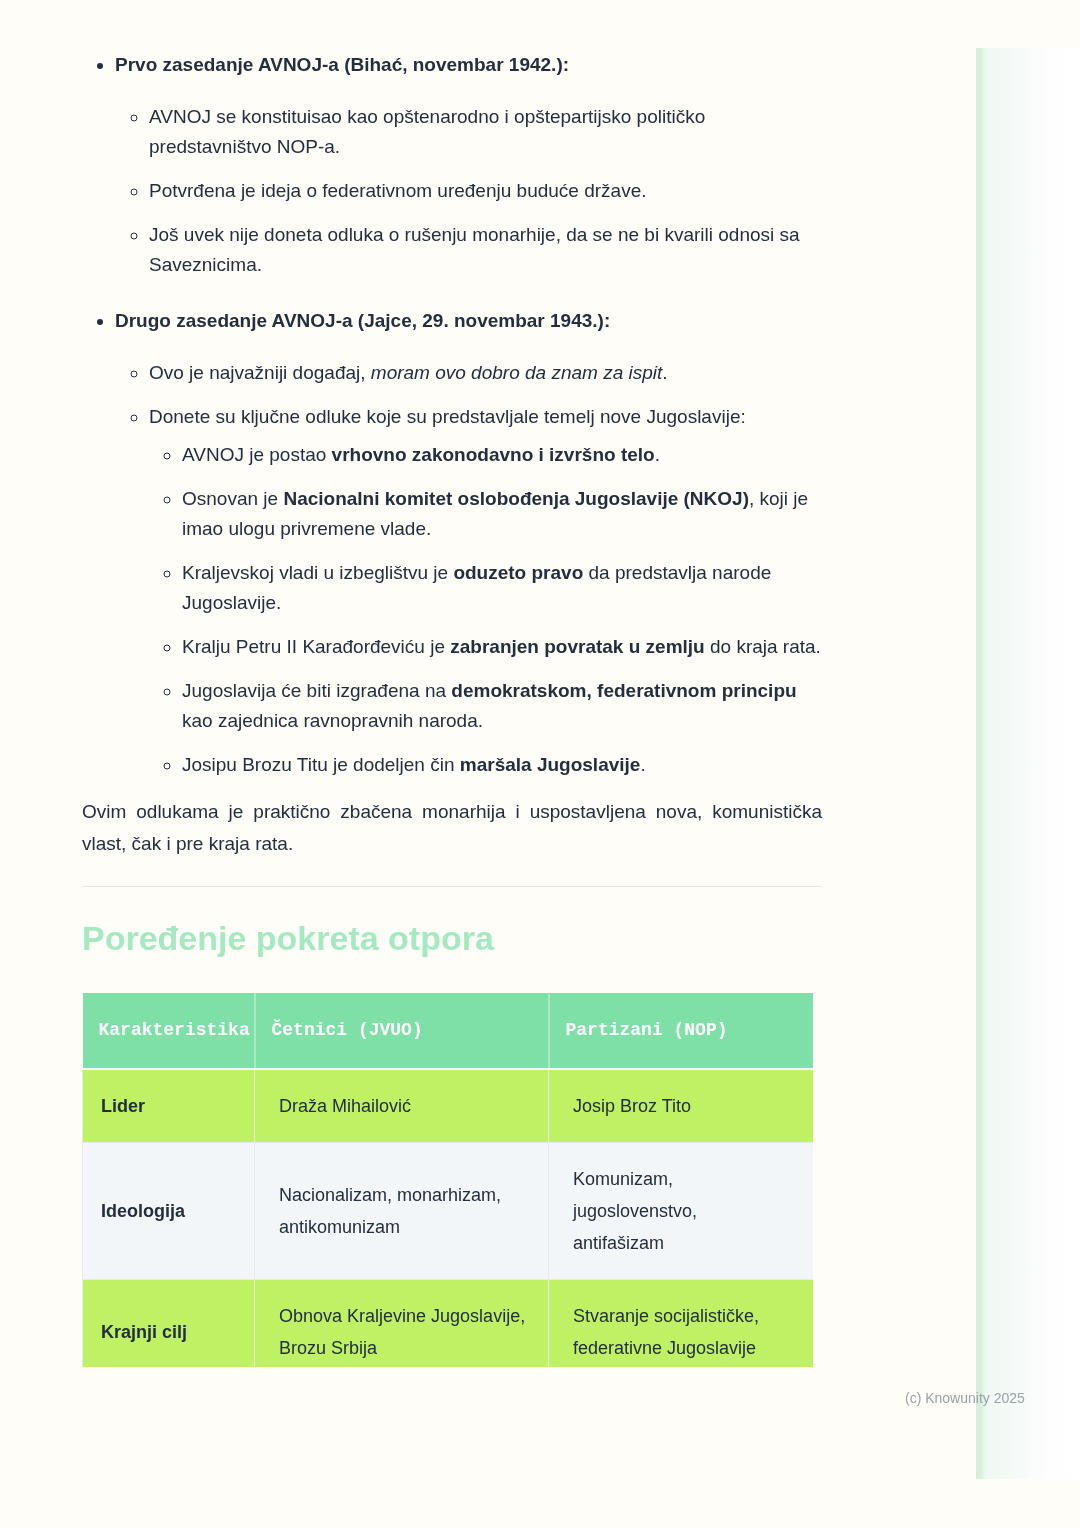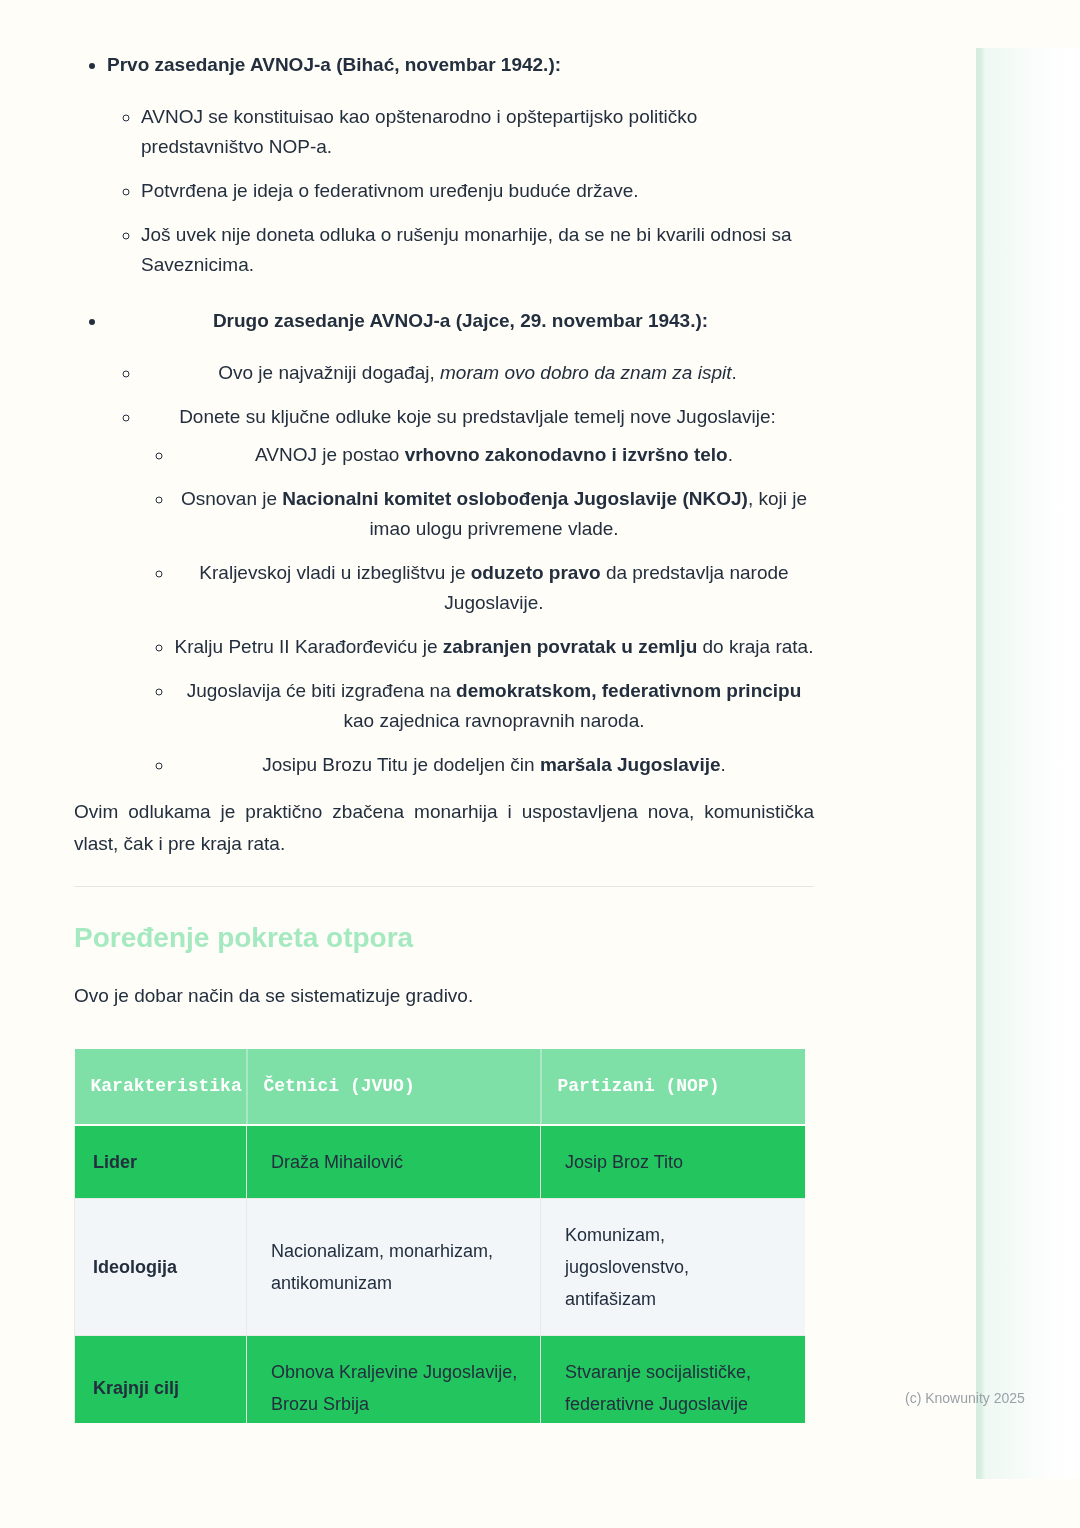--- a/index.html
+++ b/index.html
@@ -18,49 +18,49 @@
   .stripe {
     position: absolute;
     left: 976px; top: 48px;
     width: 104px; height: 1431px;
     background: linear-gradient(to right,
       #d5ecdf 0px, #d9eee2 5px, #eff8f2 9px,
       #f3faf6 30px, #f8fcfa 55px, #fdfefd 75px, #ffffff 104px);
   }
   .content {
     position: absolute;
-    left: 74px; top: 50px;
+    left: 82px; top: 50px;
     width: 740px;
     color: #232f3e;
     font-size: 19px;
   }
   ul { margin: 0; }
   .l1 { padding-left: 33px; list-style: disc; }
   .l2 { padding-left: 34px; list-style: circle; margin-top: 22px; }
   .l3 { padding-left: 33px; list-style: circle; margin-top: 8px; }
   li { line-height: 30px; margin-bottom: 14px; }
   li::marker { color: #232f3e; }
   .t1 { font-weight: 400; }
   .t1 > .b { font-weight: 700; }
-  .gap { margin-top: 26px; text-align: center; }
+  .gap { margin-top: 26px; }
   strong { font-weight: 700; }
   em { font-style: italic; }
   .conclusion {
     margin: 16px 0 0 0;
     line-height: 32px;
     text-align: justify;
   }
   .divider {
     border: none;
     border-top: 1px solid #e6e6e2;
     margin: 26px 0 34px 0;
   }
   .section-heading {
     margin: 0;
-    font-size: 28px;
+    font-size: 34px;
     line-height: 34px;
     font-weight: 700;
     color: #a5e9c1;
   }
   .intro { margin: 26px 0 0 0; line-height: 30px; }
   .table-clip {
     margin-top: 38px;
     width: 731px;
     max-height: 374px;
     overflow: hidden;
@@ -87,21 +87,21 @@
   }
   th:last-child { border-right: none; }
   td {
     padding: 20px 20px 20px 24px;
     line-height: 32px;
     vertical-align: middle;
     border: 1px solid #e9eae5;
     color: #232f3e;
   }
   td.lbl { font-weight: 700; padding-left: 18px; }
-  tr.warm td { background: #22c55e; }
+  tr.warm td { background: #bef264; }
   tr.cool td { background: #f3f6f9; }
   .watermark {
     position: absolute;
     left: 905px; top: 1390px;
     font-size: 14px;
     color: #9aa1a9;
     white-space: nowrap;
   }
 </style>
 </head>
@@ -139,21 +139,20 @@
         </ul>
       </li>
     </ul>
 
     <p class="conclusion">Ovim odlukama je praktično zbačena monarhija i uspostavljena nova, komunistička vlast, čak i pre kraja rata.</p>
 
     <hr class="divider">
 
     <h2 class="section-heading">Poređenje pokreta otpora</h2>
 
-    <p class="intro">Ovo je dobar način da se sistematizuje gradivo.</p>
 
     <div class="table-clip">
       <table>
         <colgroup>
             <col class="c1">
             <col class="c2">
             <col class="c3">
           </colgroup>
         <thead>
           <tr>

